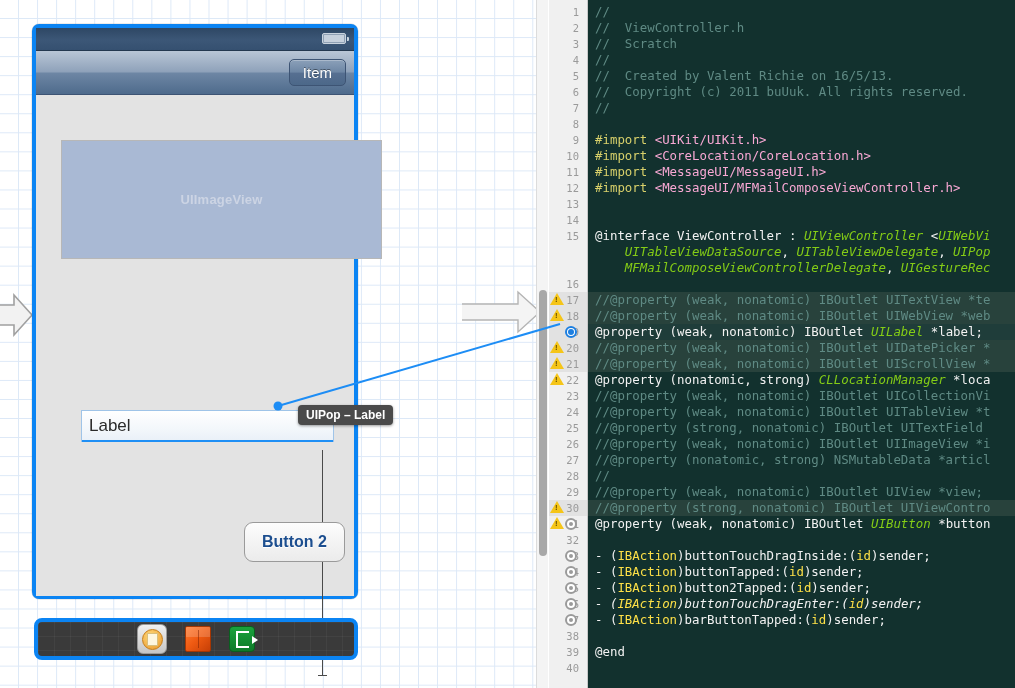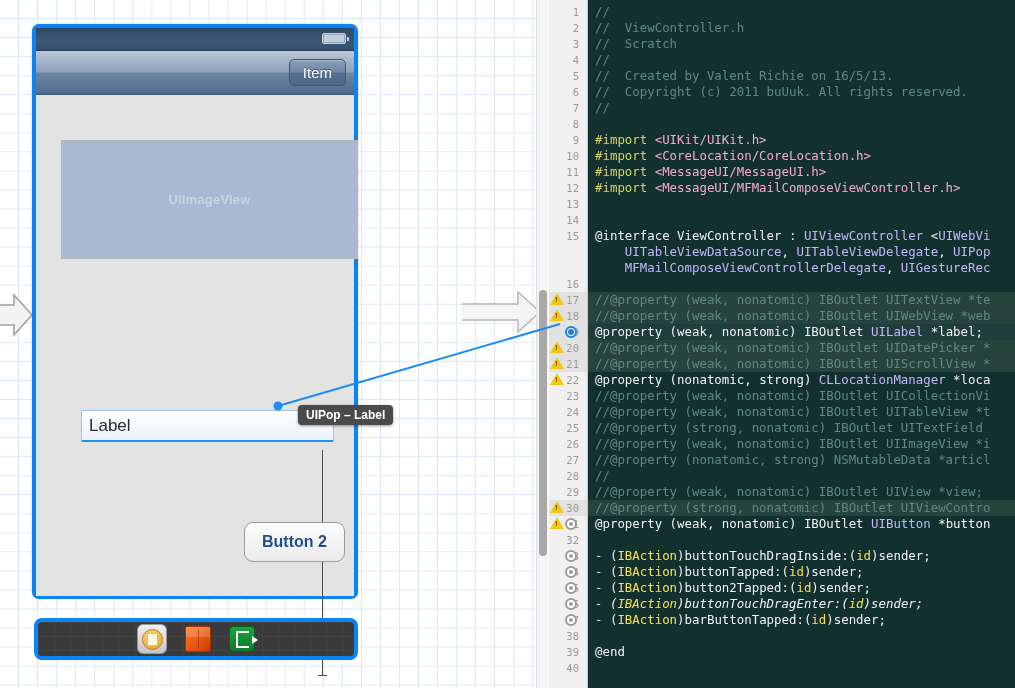--- a/index.html
+++ b/index.html
@@ -70,21 +70,21 @@
     background: linear-gradient(to bottom, #8ba0b9 0%, #6e87a5 48%, #566f91 53%, #4c6889 100%);
     border: 1px solid #3d5474; border-radius: 5px;
     box-shadow: inset 0 1px 0 rgba(255,255,255,.28);
     line-height: 1.15;
   }
   #content-area {
     position: relative; height: calc(100% - 66px);
     background: #e3e3e3;
   }
   #imageview {
-    position: absolute; left: 25px; top: 45px; width: 297px; height: 119px;
+    position: absolute; left: 25px; top: 45px; width: 321px; height: 119px;
     background: #a9b9d4;
     border: 1px solid #b7b7b7;
     box-sizing: border-box;
     display: flex; align-items: center; justify-content: center;
   }
   #imageview span {
     font-size: 13px; font-weight: bold; color: #ccd4e4;
     letter-spacing: .2px;
   }
   #uilabel {
@@ -235,21 +235,21 @@
     position: absolute; left: 0; width: 30px;
     text-align: right;
     font-family: "DejaVu Sans Mono", monospace;
     font-size: 10.5px; color: #9a9a9a;
     height: 16px; line-height: 16px;
   }
   .code-text { position: absolute; left: 7px; color: #e8e8e8; }
   .cm { color: #5f8a84; }            
   .kw { color: #d8d06a; }            
   .hdr { color: #f9a8d4; }           
-  .typ { color: #c4b5fd; }           
+  .typ { color: #84cc16; font-style: italic; }           
   .pln { color: #f2f2f2; }
   .fn  { color: #fde047; }           
 
   
   .dim .code-text { color: #7d6a5e; }
   .band {
     position: absolute; left: 0; right: 0; top: 0; height: 16px;
     background: rgba(180,170,150,.14);
   }
   .hl-line {

